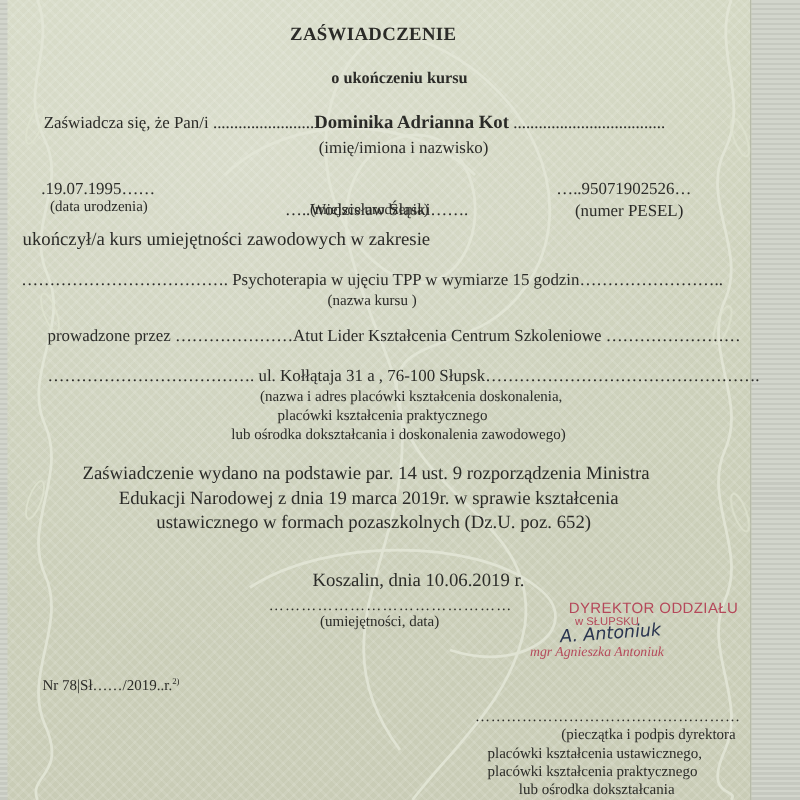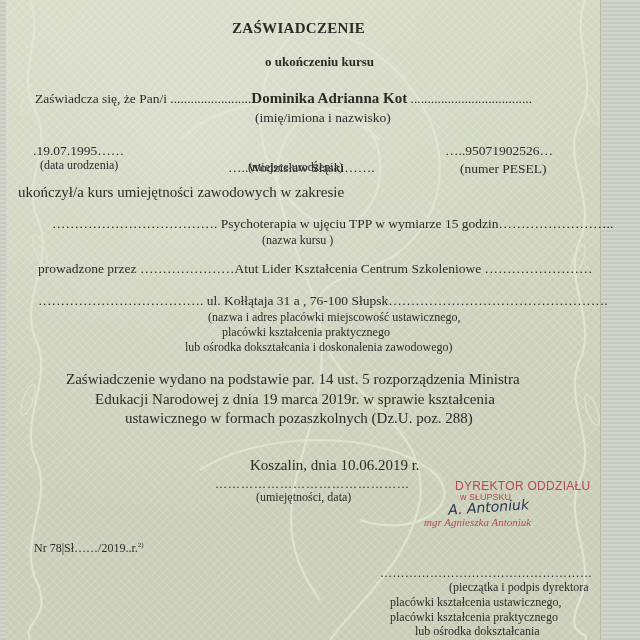--- a/index.html
+++ b/index.html
@@ -81,42 +81,42 @@
 <div class="t md" style="left:255px; top:110px;">(imię/imiona i nazwisko)</div>
 
 <div class="t md" style="left:33px; top:143px;">.19.07.1995……</div>
 <div class="t sm" style="left:40px; top:158px;text-align:right;">(data urodzenia)</div>
 <div class="t md" style="left:228px; top:160px;">…..Wodzisław Śląski…….</div>
 <div class="t sm" style="left:248px; top:160px;">(miejsce urodzenia)</div>
 <div class="t md" style="left:445px; top:143px;">…..95071902526…</div>
 <div class="t md" style="left:460px; top:161px;">(numer PESEL)</div>
 
 <div class="t lg" style="left:18px; top:184px;">ukończył/a kurs umiejętności zawodowych w zakresie</div>
-<div class="t md" style="left:52px; top:216px;">
+<div class="t md" style="left:17px; top:216px;">
   <span>……………………………….</span>
   <span>Psychoterapia w ujęciu TPP w wymiarze 15 godzin</span><span>……………………..</span>
 </div>
 <div class="t sm" style="left:262px; top:233px;">(nazwa kursu )</div>
 
 <div class="t md" style="left:38px; top:261px;">
   <span>prowadzone przez</span>
   <span>…………………</span><span>Atut Lider Kształcenia Centrum Szkoleniowe</span>
   <span>……………………</span>
 </div>
 <div class="t md" style="left:38px; top:293px;">
   <span>……………………………….</span>
   <span>ul. Kołłątaja 31 a , 76-100 Słupsk</span><span>………………………………………….</span>
 </div>
-<div class="t sm" style="left:208px; top:310px;">(nazwa i adres placówki miejscowość ustawicznego,</div>
+<div class="t sm" style="left:208px; top:310px;">(nazwa i adres placówki kształcenia doskonalenia,</div>
 <div class="t sm" style="left:222px; top:325px;">placówki kształcenia praktycznego</div>
 <div class="t sm" style="left:185px; top:340px;">lub ośrodka dokształcania i doskonalenia zawodowego)</div>
 
-<div class="t lg" style="left:66px; top:371px;">Zaświadczenie wydano na podstawie par. 14 ust. 5 rozporządzenia Ministra</div>
+<div class="t lg" style="left:66px; top:371px;">Zaświadczenie wydano na podstawie par. 14 ust. 9 rozporządzenia Ministra</div>
 <div class="t lg" style="left:95px; top:391px;">Edukacji Narodowej z dnia 19 marca 2019r. w sprawie kształcenia</div>
-<div class="t lg" style="left:125px; top:410px;">ustawicznego w formach pozaszkolnych (Dz.U. poz. 288)</div>
+<div class="t lg" style="left:125px; top:410px;">ustawicznego w formach pozaszkolnych (Dz.U. poz. 652)</div>
 
 <div class="t lg" style="left:218px; top:457px;margin-left:32px;">Koszalin, dnia 10.06.2019 r.</div>
 <div class="t sm" style="left:215px; top:477px; letter-spacing:1px;">………………………………………</div>
 <div class="t sm" style="left:256px; top:490px;">(umiejętności, data)</div>
 
 <div class="stamp" style="left:423px; top:479px; font-size:12px; letter-spacing:0.3px;padding-left:32px;">DYREKTOR ODDZIAŁU</div>
 <div class="stamp" style="left:460px; top:492px; font-size:9px;">w SŁUPSKU</div>
 <div class="sig" style="left:448px; top:499px; font-size:14px; transform:rotate(-4deg);">A. Antoniuk</div>
 <div class="stamp" style="left:424px; top:516px; font-size:11px; font-style:italic; font-family:'Liberation Serif', serif;">mgr Agnieszka Antoniuk</div>
 

